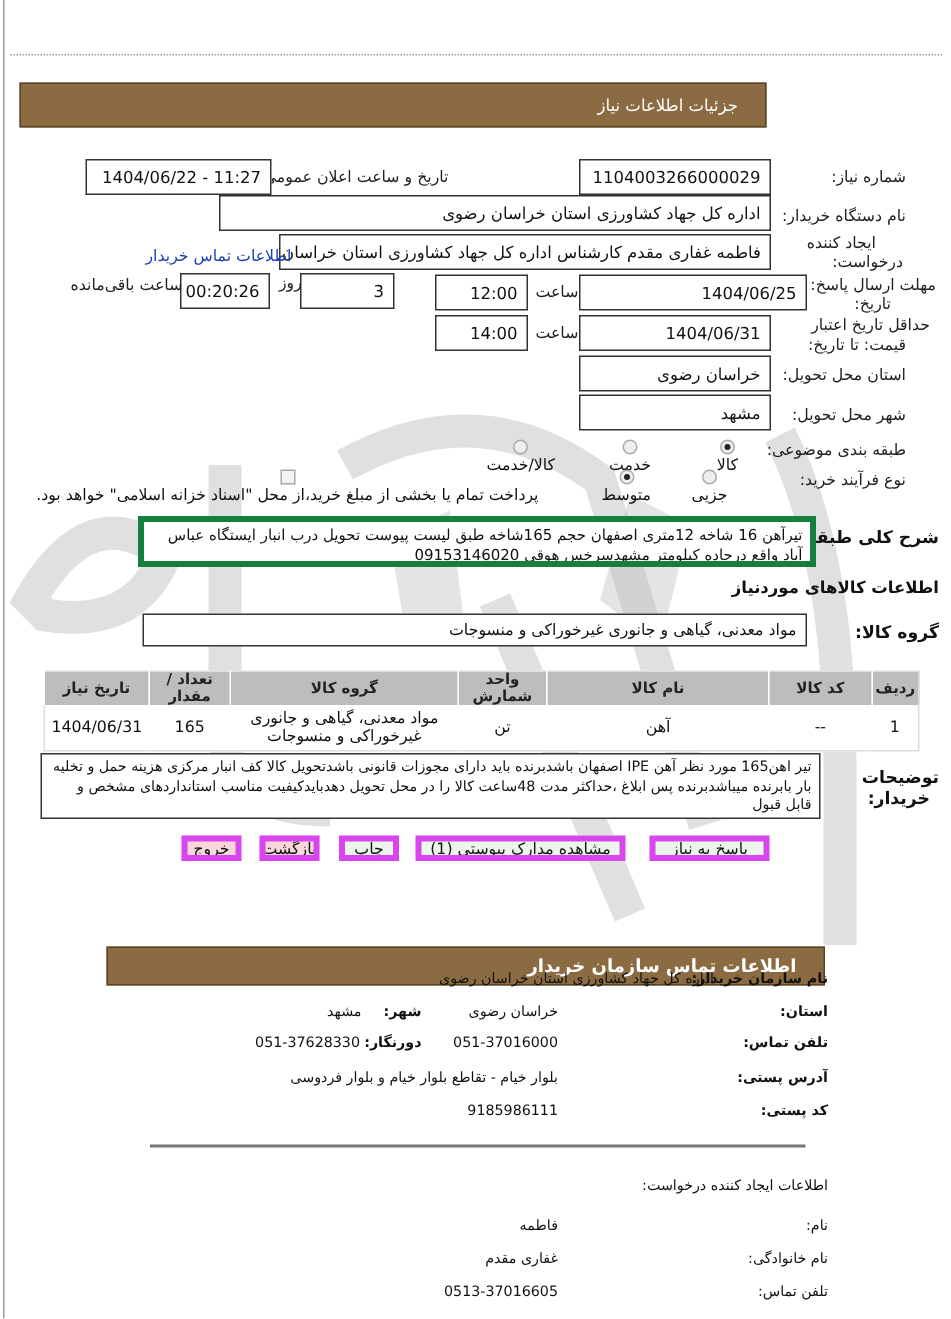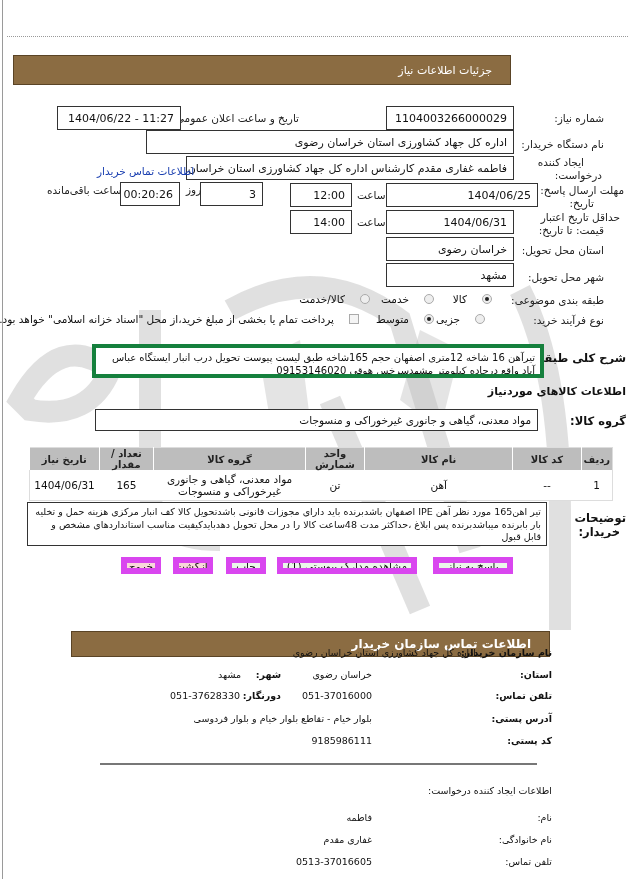--- a/index.html
+++ b/index.html
@@ -24,29 +24,29 @@
     .head1 { left: 13px; top: 55px; width: 498px; height: 30px; right: auto; width: 498px; }
 
     .lbl { position: absolute; font-size: 10.5px; color: #222; white-space: nowrap; text-align: right; line-height: 13px; }
     .box { position: absolute; border: 1px solid #333; background: #fff; height: 24px; font-size: 11px; padding: 0 6px; display: flex; align-items: center; white-space: nowrap; overflow: hidden; }
     .box.ltr { direction: ltr; justify-content: flex-end; }
     .link { position: absolute; color: #1a3fb0; font-size: 10.5px; white-space: nowrap; }
 
     .radio { display: inline-block; width: 10px; height: 10px; border-radius: 50%; border: 1px solid #aaa; background: #eee; vertical-align: middle; position: relative; }
     .radio.on::after { content: ""; position: absolute; left: 2px; top: 2px; width: 4px; height: 4px; border-radius: 50%; background: #222; }
     .check { display: inline-block; width: 10px; height: 10px; border: 1px solid #aaa; background: #f4f4f4; vertical-align: middle; }
-    .opt { position: absolute; font-size: 10.5px; white-space: nowrap; display: flex; align-items: center; gap: 15px; }
+    .opt { position: absolute; font-size: 10.5px; white-space: nowrap; display: flex; align-items: center; gap: 1px; flex-direction: column; }
 
     .bold-lbl { position: absolute; font-weight: bold; font-size: 11.5px; white-space: nowrap; }
 
     .items-table { position: absolute; left: 29px; top: 447px; width: 584px; border-collapse: collapse; background: #fff; border: 1px solid #ddd; }
     .items-table th { background: #bdbdbd; color: #222; font-weight: bold; font-size: 10px; height: 19px; border-left: 1px solid #fff; text-align: center; }
     .items-table td { font-size: 10.5px; text-align: center; height: 30px; line-height: 12px; }
 
-    .btn { position: absolute; height: 17px; border: 6px solid #d946ef; font-size: 10.5px; display: flex; align-items: center; justify-content: center; top: 557px; line-height: 10px; overflow: hidden; }
+    .btn { position: absolute; height: 17px; border: 4px solid #d946ef; font-size: 10.5px; display: flex; align-items: center; justify-content: center; top: 557px; line-height: 10px; overflow: hidden; }
     .btn.green { background: #eaf7ea; }
     .btn.red { background: #f8d8da; }
 
     .head2 { left: 71px; top: 603px; width: 479px; height: 25px; font-weight: bold; font-size: 12px; margin-top: 28px; }
 
     .info-lbl { position: absolute; font-weight: bold; font-size: 9.5px; white-space: nowrap; }
     .info-val { position: absolute; font-size: 9.5px; white-space: nowrap; }
     .info-lbl2 { position: absolute; font-size: 9.5px; white-space: nowrap; }
     .hr2 { position: absolute; left: 100px; top: 763px; width: 437px; border-top: 2px solid #777; }
   </style>

